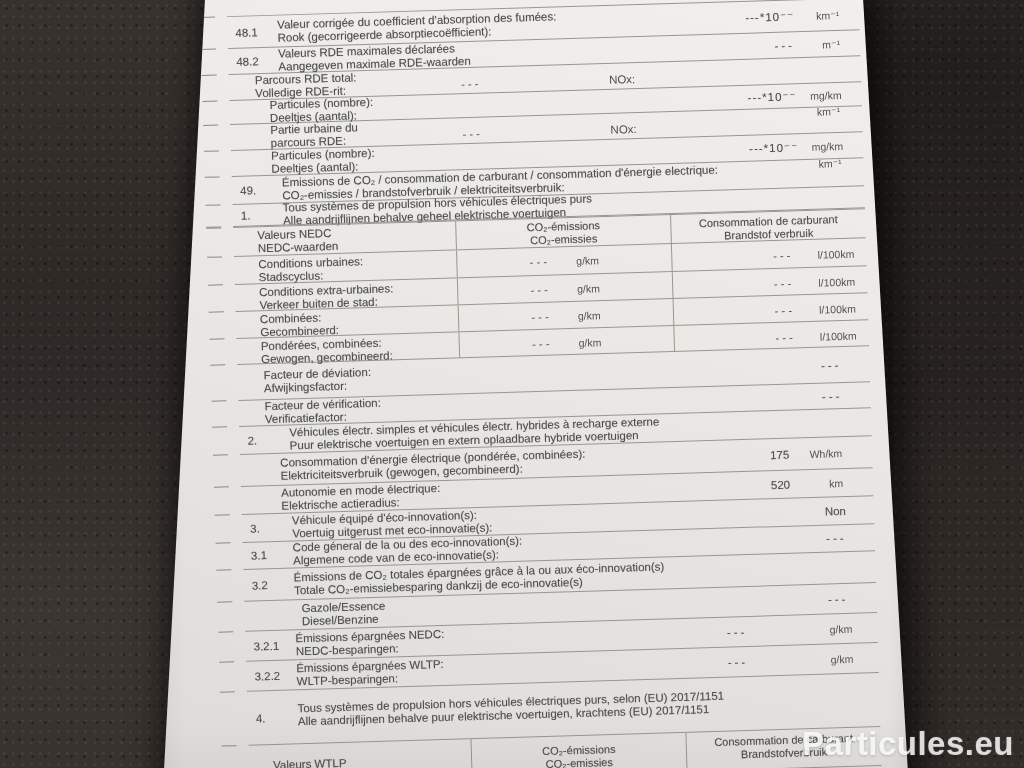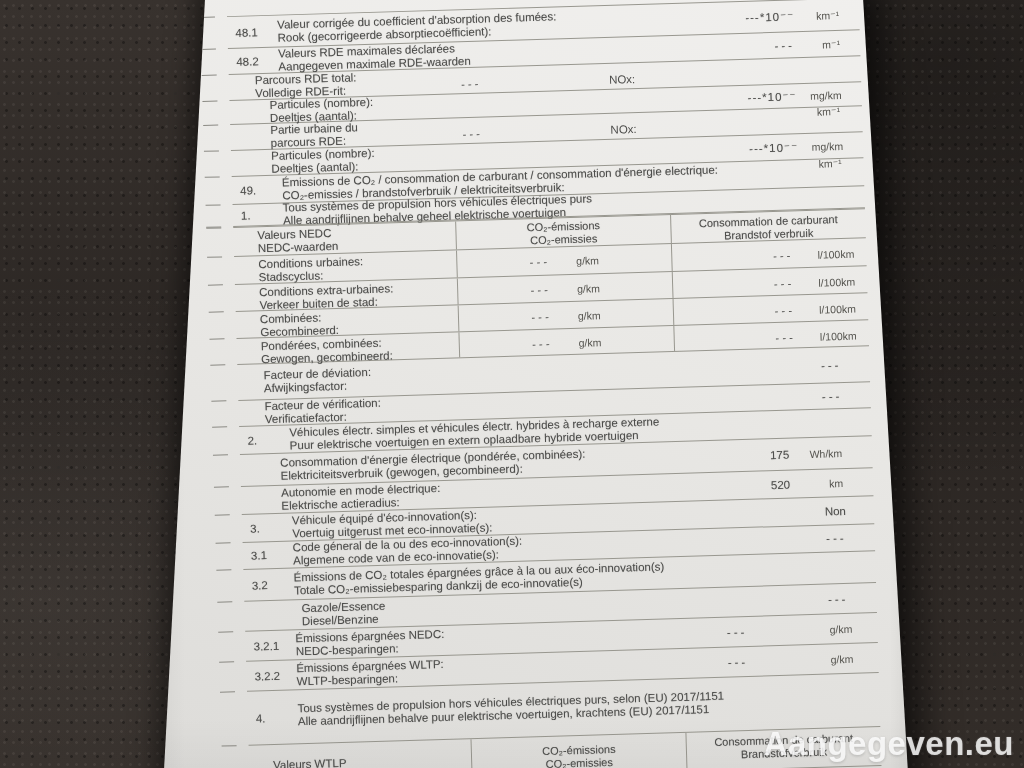--- a/index.html
+++ b/index.html
@@ -350,14 +350,14 @@
               </div>
               <div class="tc tc3">
                 <span class="fr">Consommation de carburant</span>
                 <span class="nl">Brandstofverbruik</span>
               </div>
             </div>
           </div>
         </div>
     </div>
   </div>
-  <div class="watermark">Aangegeven.eu</div>
+  <div class="watermark">Particules.eu</div>
 </div>
 
 </body></html>

